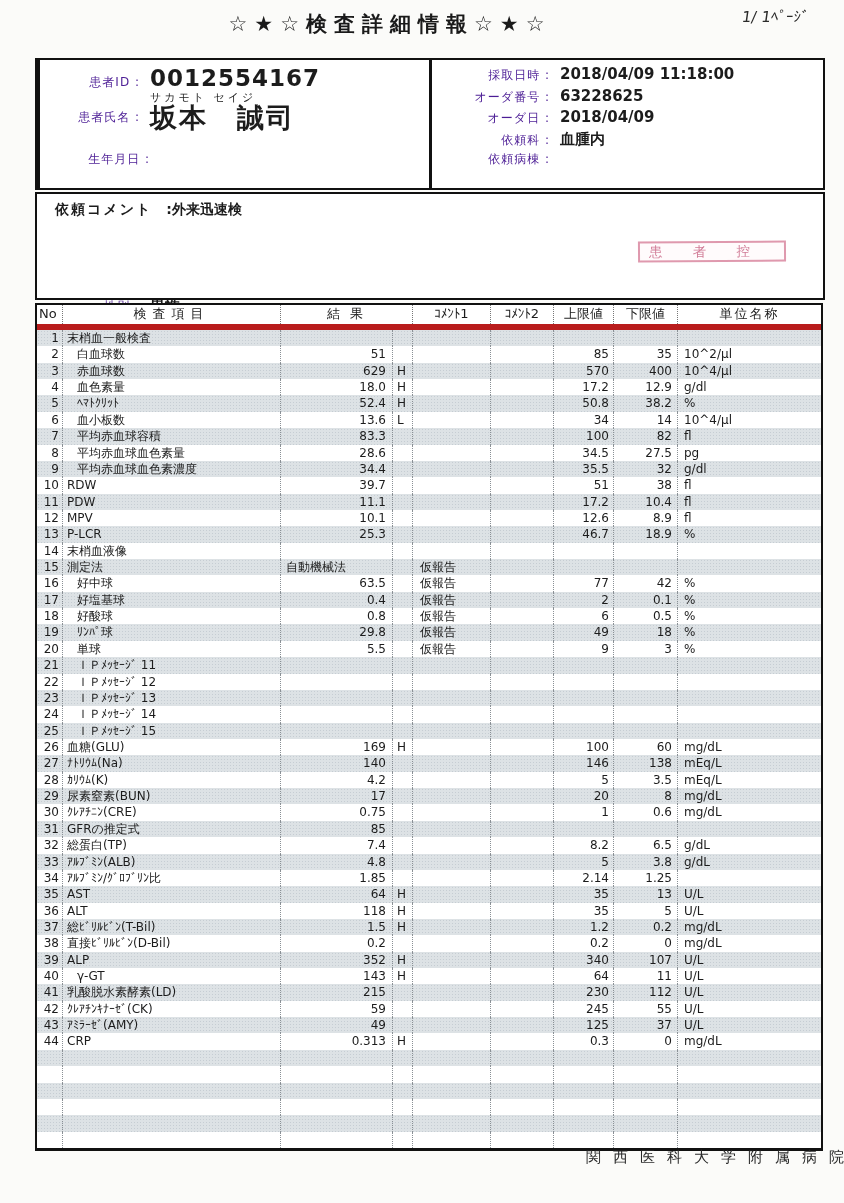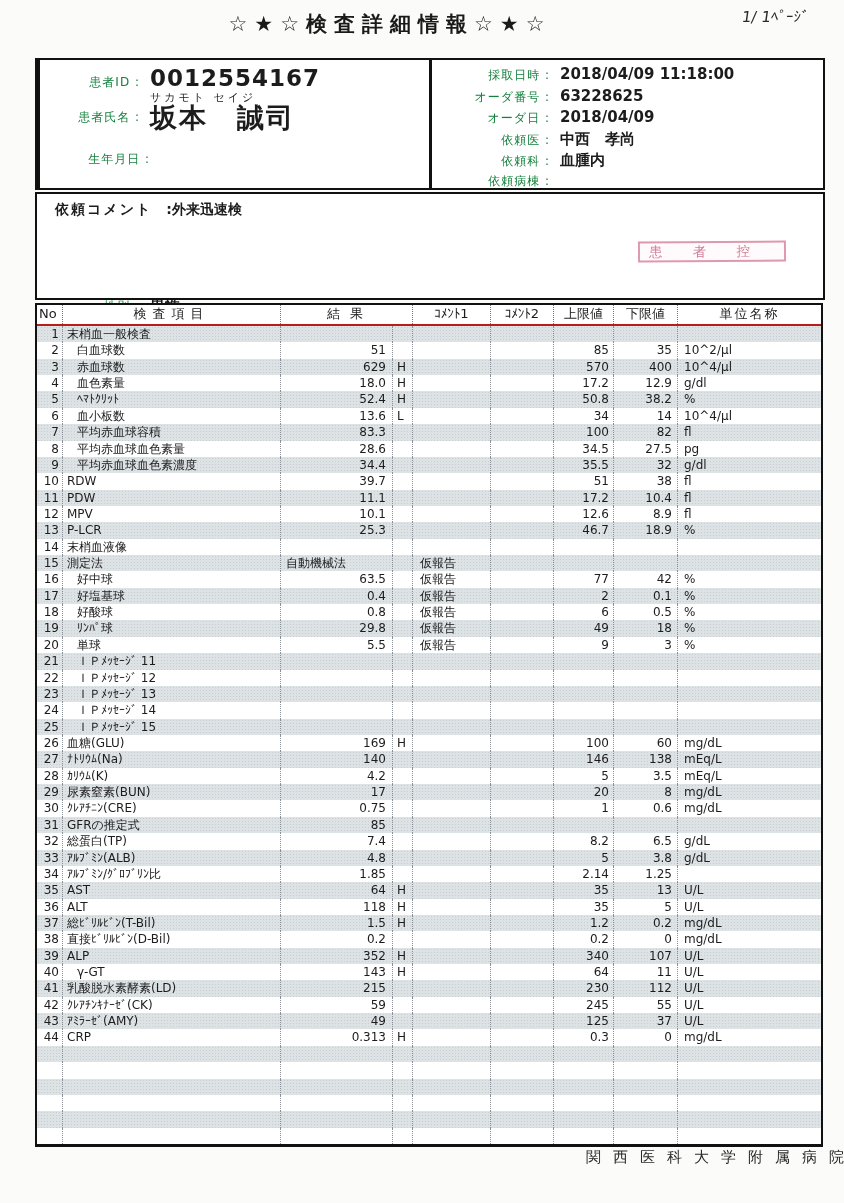--- a/index.html
+++ b/index.html
@@ -24,21 +24,21 @@
     width:395px;height:100%;box-sizing:border-box;
     border:2px solid #111;border-left-width:5px;border-right-width:1px;
     background:#fff;position:relative;
   }
   .order-box{
     width:395px;height:100%;box-sizing:border-box;
     border:2px solid #111;border-left-width:2px;
     background:#fff;position:relative;padding-top:5px;
   }
   .p-label,.o-label{
-    font-size:12px;color:#15803d;text-align:right;letter-spacing:1px;white-space:nowrap;
+    font-size:12px;color:#4c1d95;text-align:right;letter-spacing:1px;white-space:nowrap;
   }
   .p-row{display:flex;align-items:baseline;}
   .p-row .p-label{width:100px;flex:0 0 100px;}
   .p-val{margin-left:10px;white-space:nowrap;}
   .pid{font-size:23px;font-weight:600;letter-spacing:1px;}
   .name-block{margin-left:10px;line-height:1;}
   .kana{font-size:11px;letter-spacing:3px;margin-bottom:1px;}
   .pname{font-size:27px;font-weight:bold;letter-spacing:2px;}
   .pv{font-size:15px;font-weight:600;}
   .o-row{display:flex;align-items:baseline;height:21.5px;}
@@ -58,21 +58,21 @@
     color:rgba(186,60,100,0.68);font-size:13.5px;line-height:17px;
     padding-left:9px;letter-spacing:13px;overflow:hidden;white-space:nowrap;
     background:rgba(255,225,233,0.15);transform:rotate(-0.4deg);
   }
   
   .lab-table{
     position:absolute;top:303px;left:35px;width:788px;
     box-sizing:border-box;border:2px solid #111;border-bottom-width:3px;
     background:#fff;
   }
-  .thead{display:flex;height:19px;line-height:18px;font-size:13px;border-bottom:2px solid #b91c1c;justify-content:space-between;}
+  .thead{display:flex;height:19px;line-height:18px;font-size:13px;border-bottom:6px solid #b91c1c;justify-content:space-between;}
   .th{box-sizing:border-box;text-align:center;border-left:1px dotted #777;overflow:hidden;white-space:nowrap;}
   .th:first-child{border-left:none;}
   .hn{width:25px;text-align:left;padding-left:2px;}
   .hi{width:218px;letter-spacing:6px;}
   .hr{width:132px;letter-spacing:3px;}
   .h1{width:78px;}
   .h2{width:63px;}
   .hu{width:60px;}
   .hl{width:64px;}
   .hun{flex:1;letter-spacing:2px;}
@@ -135,24 +135,20 @@
       <span class="o-label">採取日時 :</span>
       <span class="o-val">2018/04/09  11:18:00</span>
     </div>
     <div class="o-row">
       <span class="o-label">オーダ番号 :</span>
       <span class="o-val">63228625</span>
     </div>
     <div class="o-row">
       <span class="o-label">オーダ日 :</span>
       <span class="o-val">2018/04/09</span>
-    </div>
-    <div class="o-row">
-      <span class="o-label">依頼医 :</span>
-      <span class="o-val">中西　孝尚</span>
     </div>
     <div class="o-row">
       <span class="o-label">依頼科 :</span>
       <span class="o-val">血腫内</span>
     </div>
     <div class="o-row">
       <span class="o-label">依頼病棟 :</span>
       <span class="o-val"></span>
     </div>
   </div>

